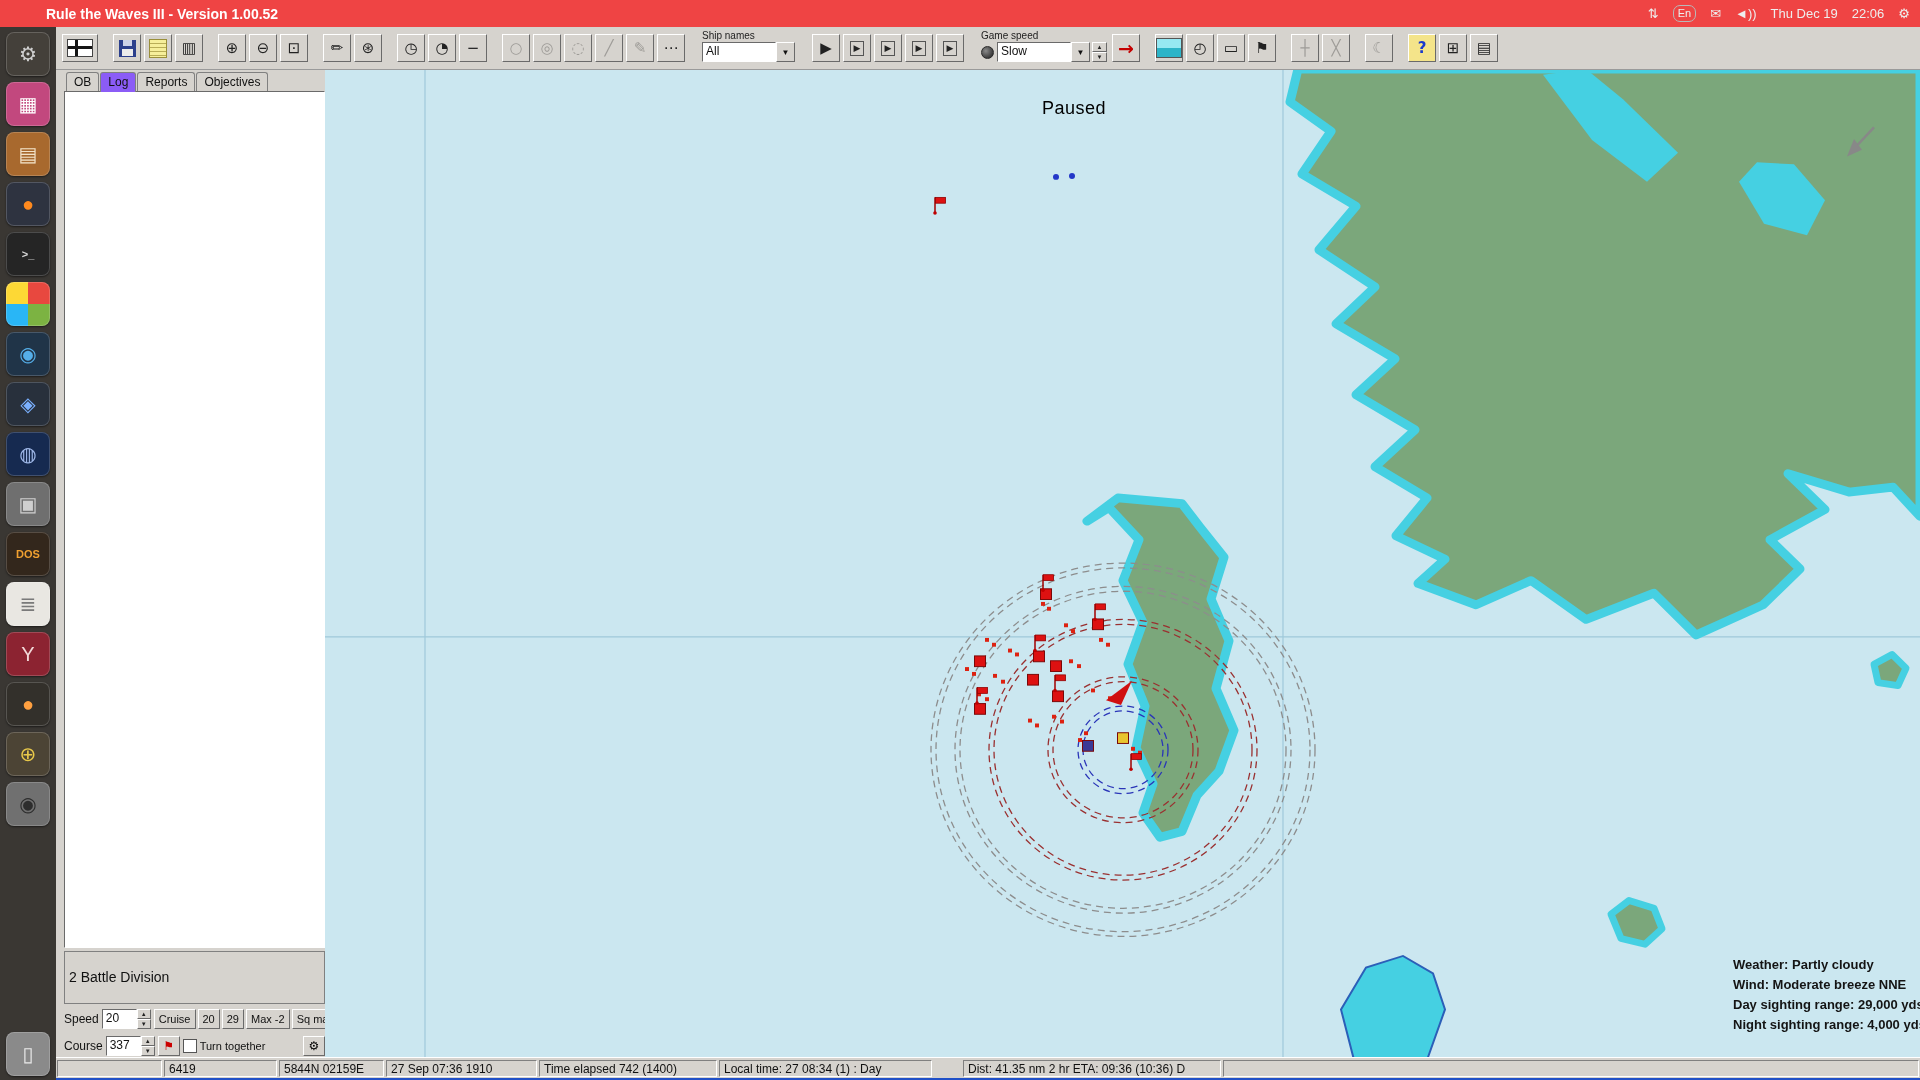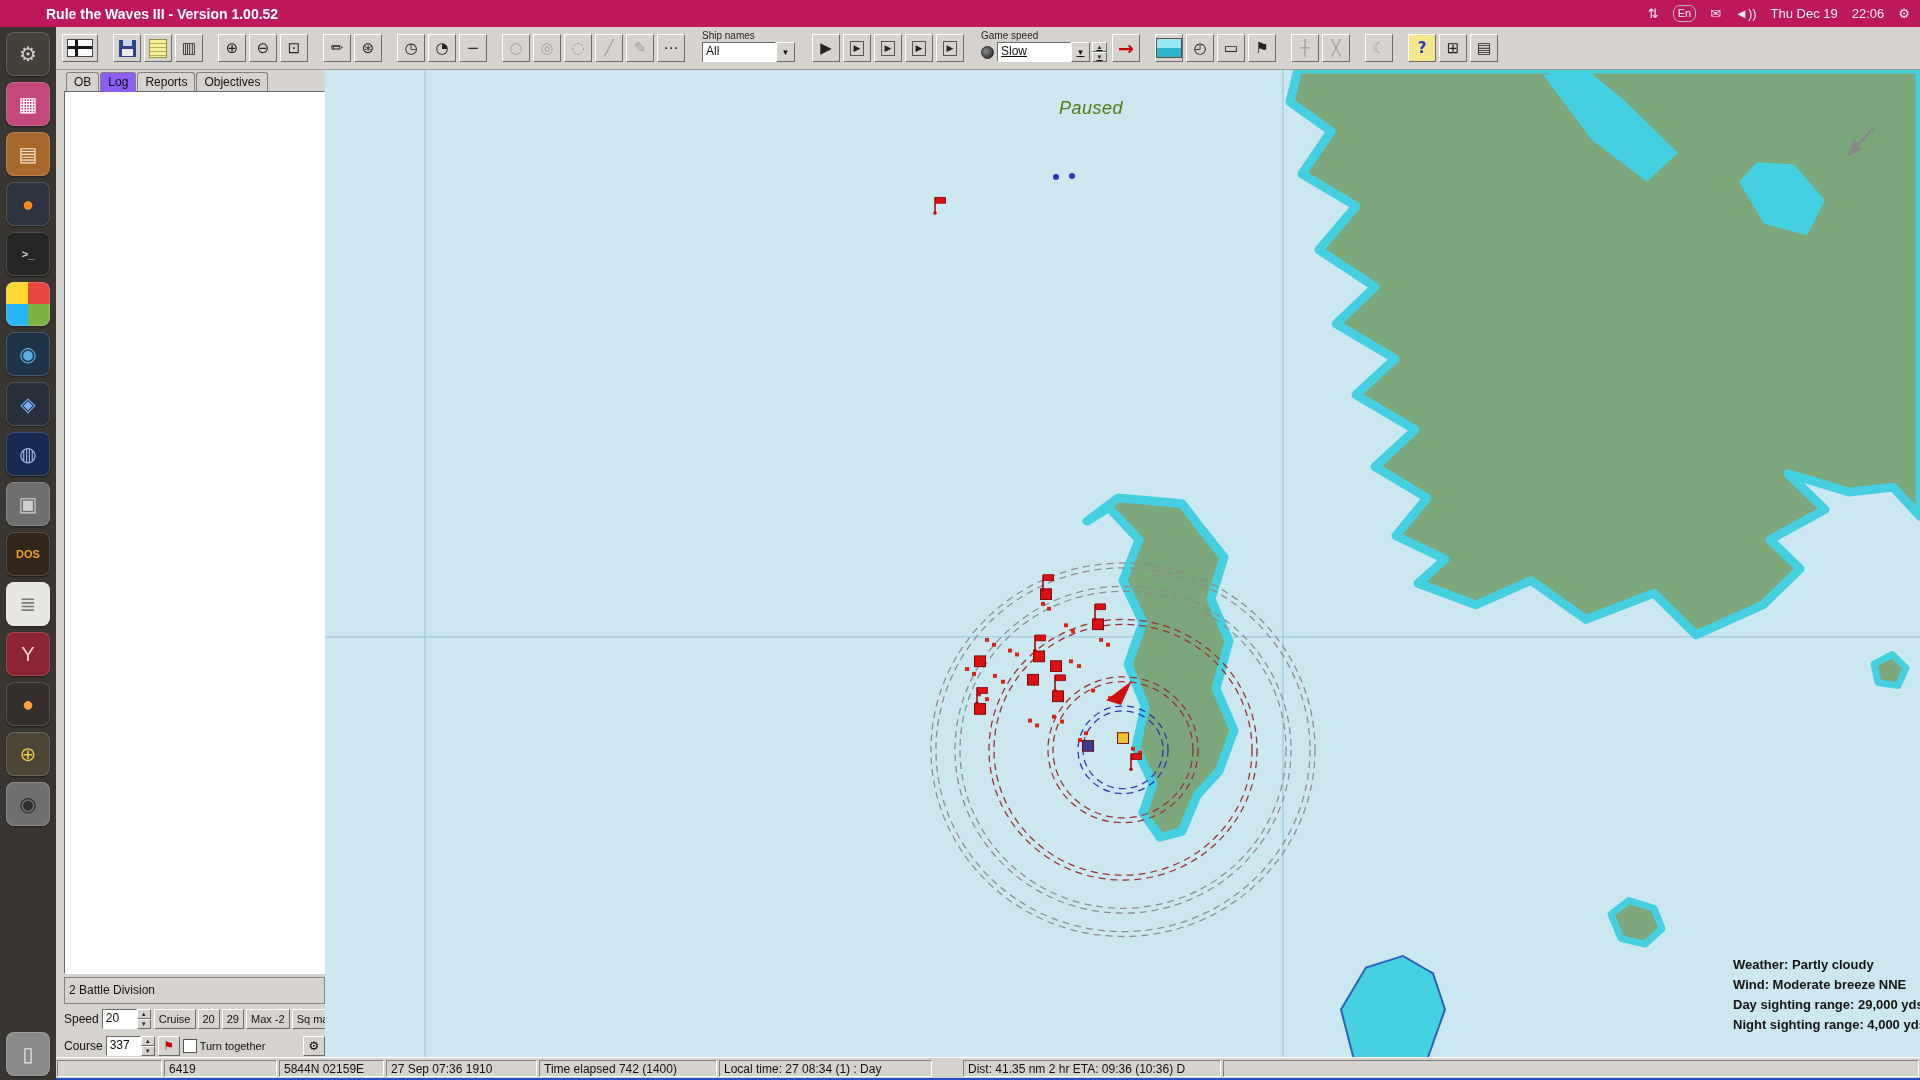--- a/index.html
+++ b/index.html
@@ -1,20 +1,20 @@
 <!DOCTYPE html>
 <html><head>
 <meta charset="utf-8">
 <style>
   html,body{margin:0;padding:0;}
   body{width:1920px;height:1080px;overflow:hidden;position:relative;
        font-family:"Liberation Sans",sans-serif;background:#d6d3ce;color:#111;}
 
   
-  .topbar{position:absolute;top:0;left:0;width:1920px;height:27px;background:#be185d;
+  .topbar{position:absolute;top:0;left:0;width:1920px;height:27px;background:#ef4444;
           color:#eee;display:flex;align-items:center;z-index:50;}
   .topbar .title{margin-left:46px;font-weight:bold;font-size:14px;color:#fff;}
   .tray{margin-left:auto;display:flex;align-items:center;gap:14px;margin-right:10px;font-size:13px;}
   .kbd{border:1px solid #b8b8b8;border-radius:7px;padding:0 4px;font-size:11px;line-height:15px;}
   .trayicon{font-size:13px;}
 
   
   .launcher{position:absolute;top:27px;left:0;width:56px;bottom:0;background:#3a3733;
             display:flex;flex-direction:column;align-items:center;padding:5px 0 4px 0;gap:6px;z-index:40;}
   .tile{width:44px;height:44px;border-radius:8px;display:flex;align-items:center;justify-content:center;
@@ -63,22 +63,22 @@
   .sea-ind{width:26px;height:18px;border:1px solid #555;
            background:linear-gradient(#96e8f2 0 50%, #2cb4c8 50%);}
 
   
   .sidepanel{position:absolute;left:8px;top:44px;width:261px;bottom:22px;display:flex;flex-direction:column;}
   .tabs{display:flex;height:20px;align-items:flex-end;padding-left:2px;}
   .tab{font-size:12px;line-height:16px;padding:1px 7px;border:1px solid #808080;border-bottom:none;
        background:#d6d3ce;border-radius:3px 3px 0 0;margin-right:1px;color:#111;}
   .tab.active{background:#8b5cf6;position:relative;top:1px;padding-bottom:2px;}
   .listbox{flex:1;background:#fff;border:1px solid;border-color:#6a6a6a #fff #fff #6a6a6a;margin-top:0;}
-  .divlabel{height:17px;border:1px solid #808080;background:#d6d3ce;font-size:12px;line-height:16px;
-            padding:4px 4px;margin-top:3px;white-space:nowrap;}
+  .divlabel{height:17px;border:1px solid #808080;background:#d6d3ce;font-size:14px;line-height:16px;
+            padding:17px 4px;margin-top:3px;white-space:nowrap;}
   .ctlrow{display:flex;align-items:center;gap:3px;height:25px;margin-top:2px;font-size:12px;}
   .ctlrow .lbl{white-space:nowrap;}
   .spinbox{display:flex;height:20px;}
   .spinfield{width:27px;background:#fff;border:1px solid;border-color:#6a6a6a #fff #fff #6a6a6a;
              font-size:12px;padding:1px 3px;}
   .spincol{display:flex;flex-direction:column;width:14px;}
   .spincol .sp{flex:1;display:flex;align-items:center;justify-content:center;font-size:6px;padding:0;color:#222;}
   .pbtn{height:20px;font-size:11px;padding:0 4px;color:#111;white-space:nowrap;}
   .cb{width:12px;height:12px;background:#fff;border:1px solid #555;flex:0 0 auto;}
   .cblbl{font-size:11px;}
@@ -87,21 +87,21 @@
 
   
   .statusbar{position:absolute;left:0;right:0;bottom:0;height:20px;background:#d6d3ce;display:flex;
              align-items:stretch;border-top:1px solid #fff;box-shadow:inset 0 -2px 0 #2050c8;padding-bottom:2px;}
   .sfield{border:1px solid;border-color:#808080 #ffffff #ffffff #808080;margin:2px 1px 1px 1px;
           font-size:12px;padding:0 4px;display:flex;align-items:center;white-space:nowrap;overflow:hidden;}
 
   
   .map{position:absolute;left:269px;top:42px;right:0;bottom:20px;background:#cbe7f0;overflow:hidden;}
   .map svg{position:absolute;left:0;top:0;width:100%;height:100%;}
-  .paused{position:absolute;left:734px;top:29px;font-size:18px;color:#4d7c0f;letter-spacing:.5px;font-style:italic;}
+  .paused{position:absolute;left:717px;top:29px;font-size:18px;color:#000000;letter-spacing:.5px;}
   .weather{position:absolute;left:1408px;top:886px;font-size:13px;font-weight:bold;color:#141414;line-height:20px;white-space:nowrap;}
 </style>
 </head>
 <body>
 
 <div class="topbar">
   <span class="title">Rule the Waves III - Version 1.00.52</span>
   <div class="tray">
     <span class="trayicon">⇅</span>
     <span class="kbd">En</span>
@@ -255,21 +255,21 @@
       </button>
       <button class="tbtn br">
         <span class="framedglyph">▶</span>
       </button>
       <button class="tbtn br">
         <span class="framedglyph">▶</span>
       </button>
       <span class="tgap"></span>
       <span class="combo-block">
         <span class="combo-label">Game speed</span>
-        <span style="display: flex; text-decoration: underline;">
+        <span style="display: flex;">
           <span class="led"></span>
           <span class="combo">
             <span class="field">Slow</span>
             <span class="drop br">▼</span>
           </span>
           <span class="spinner">
             <button class="sp br">▲</button>
             <button class="sp br">▼</button>
           </span>
         </span>

